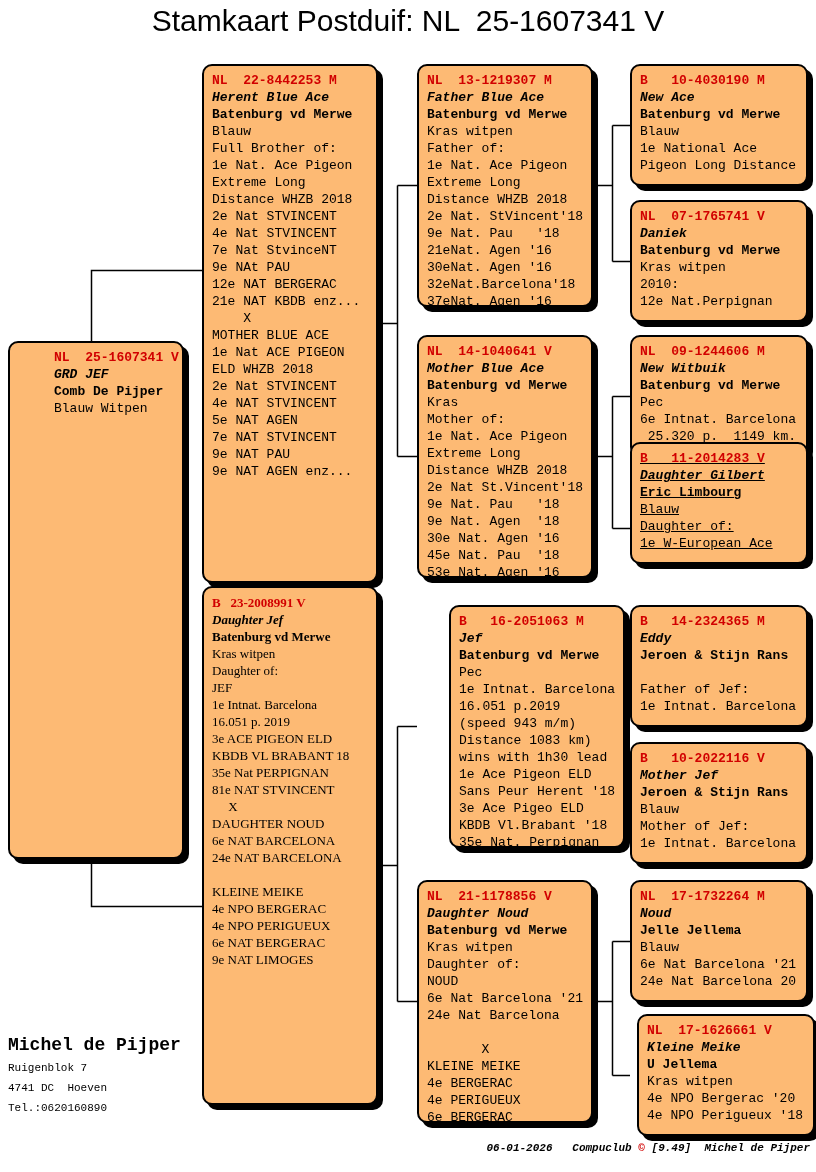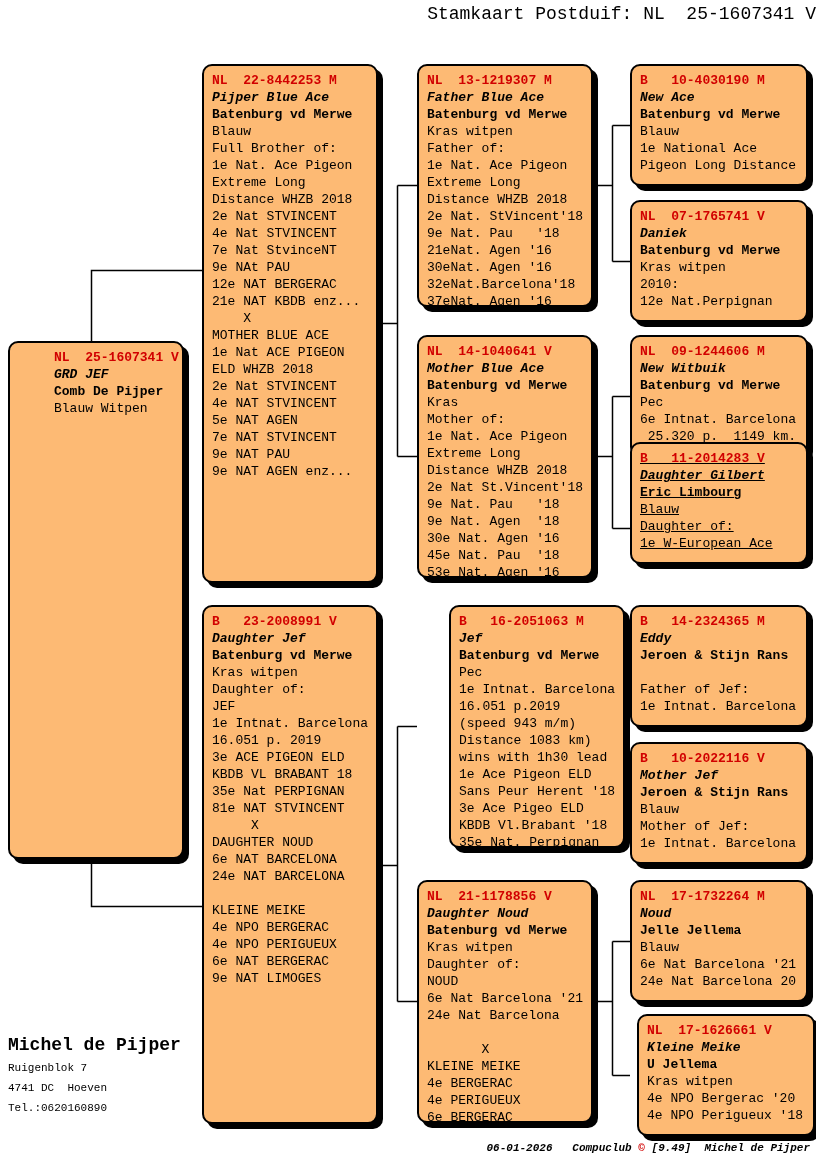--- a/index.html
+++ b/index.html
@@ -8,23 +8,23 @@
     width:816px; height:1172px;
     background:#ffffff;
     font-family:"Liberation Mono", monospace;
     color:#000;
     position:relative;
     overflow:hidden;
   }
   .page { position:absolute; left:0; top:0; width:816px; height:1172px; }
   .title {
     position:absolute; left:0; top:4px; width:816px;
-    text-align:right;
-    font-family:Liberation Mono, monospace;
-    font-size:18px; color:#000;
+    text-align:center;
+    font-family:Liberation Sans, sans-serif;
+    font-size:30px; color:#000;
     white-space:pre;
   }
   .connectors { position:absolute; left:0; top:0; width:816px; height:1172px; }
   .box {
     position:absolute;
     background:#fdba74;
     border:2px solid #000;
     border-radius:10px;
     box-shadow:5px 5px 0 #000;
     padding:6px 2px 0 8px;
@@ -66,21 +66,21 @@
     <div class="ring">NL  25-1607341 V</div>
     <div class="name">GRD JEF</div>
     <div class="owner">Comb De Pijper</div>
     <div>
         <div class="box-line">Blauw Witpen</div>
       </div>
   </div>
 
   <div class="box" style="left:202px;top:64px;width:176px;height:519px;">
     <div class="ring">NL  22-8442253 M</div>
-    <div class="name">Pijper Blue Ace</div>
+    <div class="name">Herent Blue Ace</div>
     <div class="owner">Batenburg vd Merwe</div>
     <div>
         <div class="box-line">Blauw</div>
         <div class="box-line">Full Brother of:</div>
         <div class="box-line">1e Nat. Ace Pigeon</div>
         <div class="box-line">Extreme Long</div>
         <div class="box-line">Distance WHZB 2018</div>
         <div class="box-line">2e Nat STVINCENT</div>
         <div class="box-line">4e Nat STVINCENT</div>
         <div class="box-line">7e Nat StvinceNT</div>
@@ -93,21 +93,21 @@
         <div class="box-line">ELD WHZB 2018</div>
         <div class="box-line">2e Nat STVINCENT</div>
         <div class="box-line">4e NAT STVINCENT</div>
         <div class="box-line">5e NAT AGEN</div>
         <div class="box-line">7e NAT STVINCENT</div>
         <div class="box-line">9e NAT PAU</div>
         <div class="box-line">9e NAT AGEN enz...</div>
       </div>
   </div>
 
-  <div class="box" style="left:202px;top:605px;width:176px;height:519px;">
+  <div class="box" style="left:202px;top:586px;width:176px;height:519px;font-family:Liberation Serif, serif;">
     <div class="ring">B   23-2008991 V</div>
     <div class="name">Daughter Jef</div>
     <div class="owner">Batenburg vd Merwe</div>
     <div>
         <div class="box-line">Kras witpen</div>
         <div class="box-line">Daughter of:</div>
         <div class="box-line">JEF</div>
         <div class="box-line">1e Intnat. Barcelona</div>
         <div class="box-line">16.051 p. 2019</div>
         <div class="box-line">3e ACE PIGEON ELD</div>

